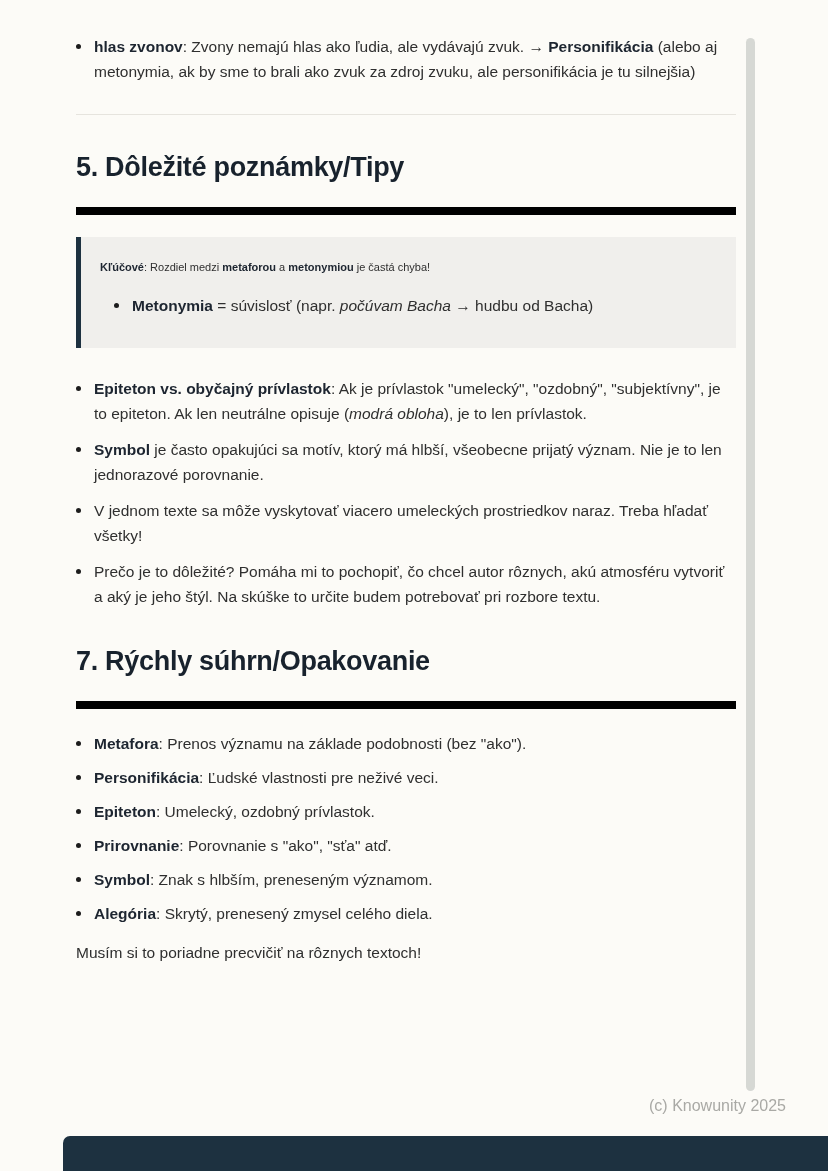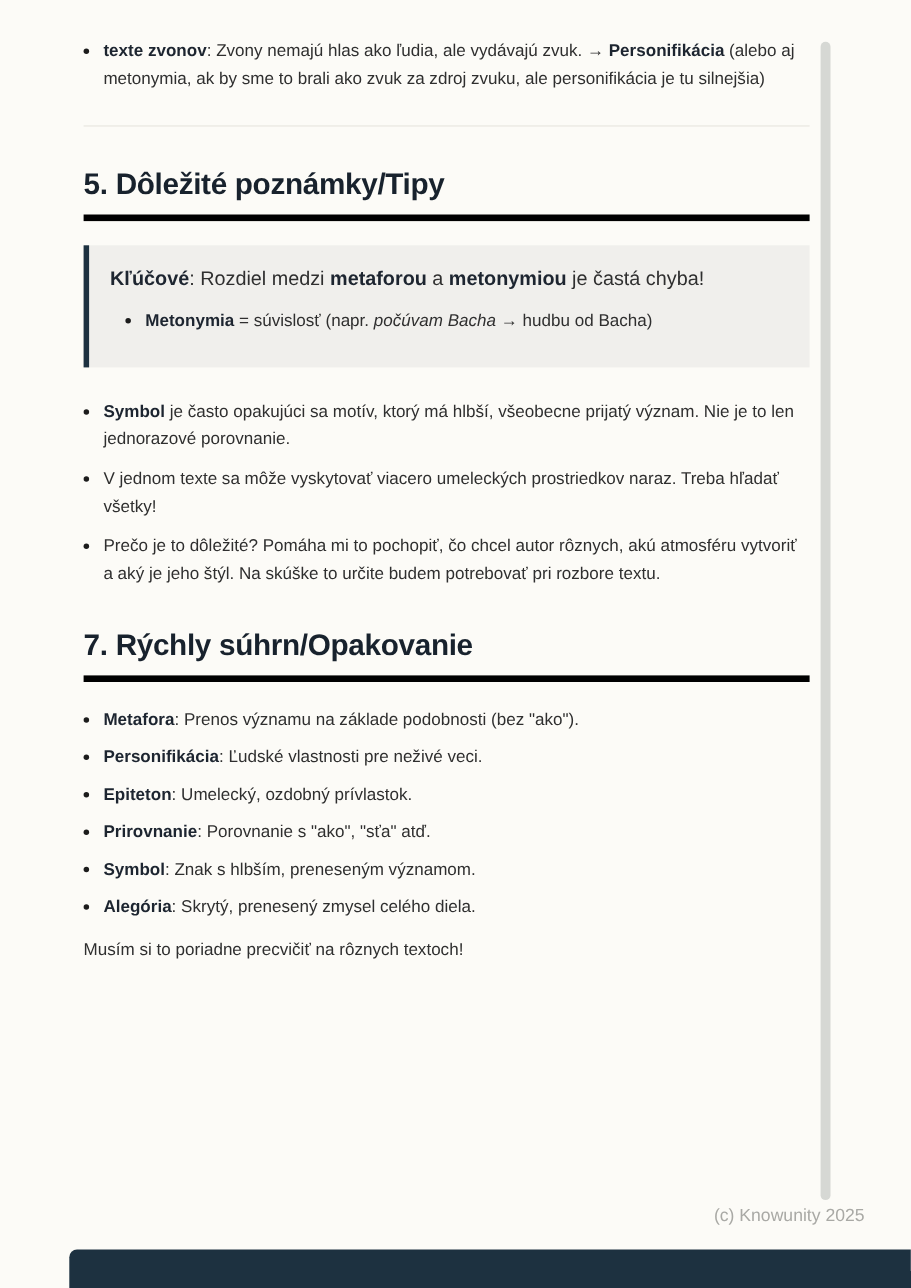--- a/index.html
+++ b/index.html
@@ -35,30 +35,30 @@
 
   hr.sep {
     border:none; border-top:1px solid #e6e4de;
     margin:30px 0 0 0;
   }
   h2.section-title {
     margin:36px 0 22px 0;
     font-size:27px; line-height:32px;
     font-weight:bold; color:#18222d;
     letter-spacing:-0.3px;
-    padding-bottom:12px;
-    border-bottom:6px solid #000000;
+    padding-bottom:24px;
+    border-bottom:8px solid #000000;
   }
   .callout {
     background:#f0efec;
     border-left:5px solid #1d3140;
     padding:18px 22px 18px 19px;
     margin-bottom:28px;
   }
-  .callout-intro { font-size:18px; line-height:25px; margin-bottom:13px; }
+  .callout-intro { font-size:11px; line-height:25px; margin-bottom:13px; }
   .callout ul.bullets { padding-left:14px; }
   .callout .bullet-item { margin-bottom:12px; }
 
   .notes-block { margin-bottom:0; }
   .closing {
     font-size:15.5px; line-height:25px;
     margin-top:14px; color:#2f2f2f;
   }
   .summary-list .bullet-item { margin-bottom:9px; }
 
@@ -84,21 +84,21 @@
 </head>
 <body>
 
 <div class="page">
   <div class="content">
 
     <ul class="bullets intro-list">
 
         <li class="bullet-item">
           <span class="dot"></span>
-          <p class="li-text"><span class="b">texte zvonov</span><span>: Zvony nemajú hlas ako ľudia, ale vydávajú zvuk. → </span><span class="b">Personifikácia</span><span> (alebo aj metonymia, ak by sme to brali ako zvuk za zdroj zvuku, ale personifikácia je tu silnejšia)</span></p>
+          <p class="li-text"><span class="b">hlas zvonov</span><span>: Zvony nemajú hlas ako ľudia, ale vydávajú zvuk. → </span><span class="b">Personifikácia</span><span> (alebo aj metonymia, ak by sme to brali ako zvuk za zdroj zvuku, ale personifikácia je tu silnejšia)</span></p>
         </li>
       </ul>
 
     <hr class="sep">
 
     <h2 class="section-title">5. Dôležité poznámky/Tipy</h2>
 
     <div class="callout">
       <p class="callout-intro"><span class="b">Kľúčové</span><span>: Rozdiel medzi </span><span class="b">metaforou</span><span> a </span><span class="b">metonymiou</span><span> je častá chyba!</span></p>
       <ul class="bullets callout-list">
@@ -106,20 +106,24 @@
 
           <li class="bullet-item">
             <span class="dot"></span>
             <p class="li-text"><span class="b">Metonymia</span><span> = súvislosť (napr. </span><span class="i">počúvam Bacha</span><span> → hudbu od Bacha)</span></p>
           </li>
         </ul>
     </div>
 
     <ul class="bullets notes-block">
 
+        <li class="bullet-item">
+          <span class="dot"></span>
+          <p class="li-text"><span class="b">Epiteton vs. obyčajný prívlastok</span><span>: Ak je prívlastok "umelecký", "ozdobný", "subjektívny", je to epiteton. Ak len neutrálne opisuje (</span><span class="i">modrá obloha</span><span>), je to len prívlastok.</span></p>
+        </li>
 
         <li class="bullet-item">
           <span class="dot"></span>
           <p class="li-text"><span class="b">Symbol</span><span> je často opakujúci sa motív, ktorý má hlbší, všeobecne prijatý význam. Nie je to len jednorazové porovnanie.</span></p>
         </li>
 
         <li class="bullet-item">
           <span class="dot"></span>
           <p class="li-text"><span>V jednom texte sa môže vyskytovať viacero umeleckých prostriedkov naraz. Treba hľadať všetky!</span></p>
         </li>

